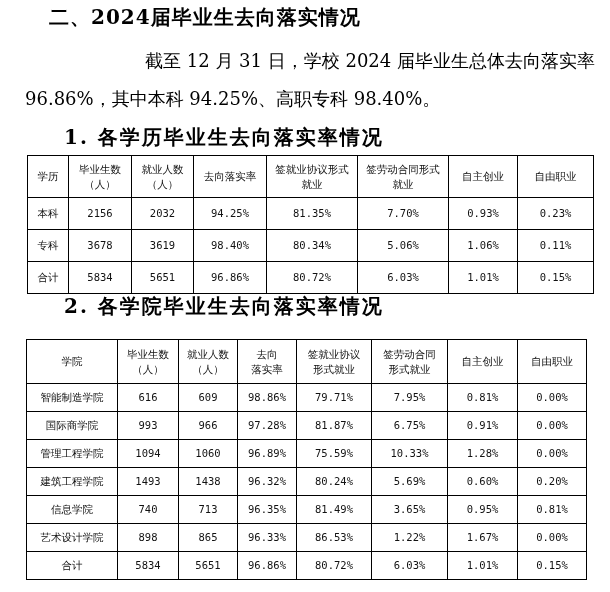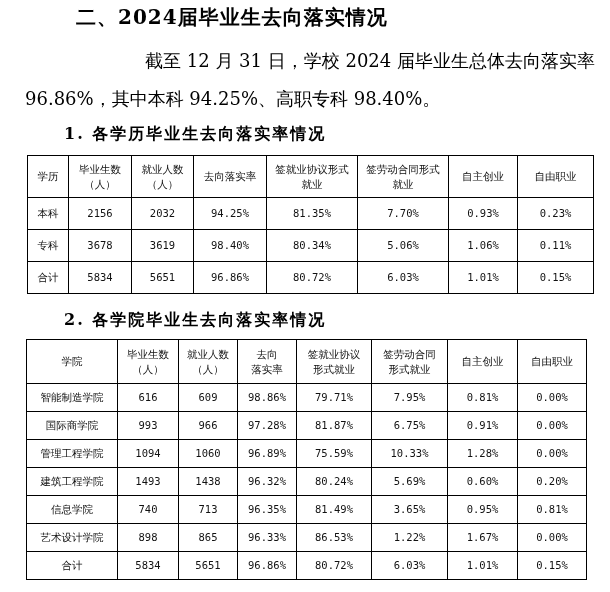--- a/index.html
+++ b/index.html
@@ -1,34 +1,34 @@
 <!DOCTYPE html>
 <html><head>
   <meta charset="utf-8">
   <style>
     html, body { margin: 0; padding: 0; background: #ffffff; }
     body {
       width: 610px; height: 592px; position: relative; overflow: hidden;
       font-family: "DejaVu Serif", "Liberation Serif", serif; color: #000;
     }
     .h2 {
-      position: absolute; left: 76px; top: 4px;
+      position: absolute; left: 49px; top: 4px;
       font-size: 20px; font-weight: bold; letter-spacing: 1px;
       font-family: "DejaVu Serif", serif;
     }
     .para {
       position: absolute; left: 25px; width: 570px;
       font-size: 18px; line-height: 38px;
       font-family: "DejaVu Serif", serif;
     }
     .para .l1 { display: block; padding-left: 38px; white-space: nowrap; text-align: right; }
     .para .l2 { display: block; white-space: nowrap; }
     .h3 {
       position: absolute; left: 64px;
-      font-size: 16px; font-weight: bold; letter-spacing: 2px;
+      font-size: 20px; font-weight: bold; letter-spacing: 2px;
       font-family: "DejaVu Serif", serif;
     }
     table.t {
       position: absolute; border-collapse: collapse; table-layout: fixed;
       font-family: "DejaVu Sans", sans-serif; font-size: 10.5px;
     }
     table.t td, table.t th {
       border: 1.5px solid #000; text-align: center; vertical-align: middle;
       padding: 0; font-weight: normal; line-height: 15px; color: #111;
     }
@@ -114,21 +114,21 @@
         <td class="num">5651</td>
         <td class="num">96.86%</td>
         <td class="num">80.72%</td>
         <td class="num">6.03%</td>
         <td class="num">1.01%</td>
         <td class="num">0.15%</td>
       </tr>
     </tbody>
 </table>
 
-<div class="h3" style="top:310px;">2. 各学院毕业生去向落实率情况</div>
+<div class="h3" style="top:293px;">2. 各学院毕业生去向落实率情况</div>
 
 <table class="t" id="t2" style="left:26px; top:339px; width:560px;">
   <colgroup>
     <col style="width:91px">
       <col style="width:61px">
       <col style="width:59px">
       <col style="width:59px">
     <col style="width:75px">
       <col style="width:76px">
       <col style="width:70px">

